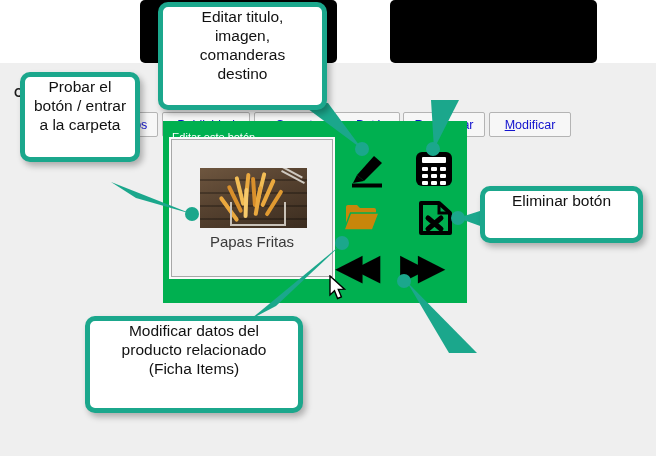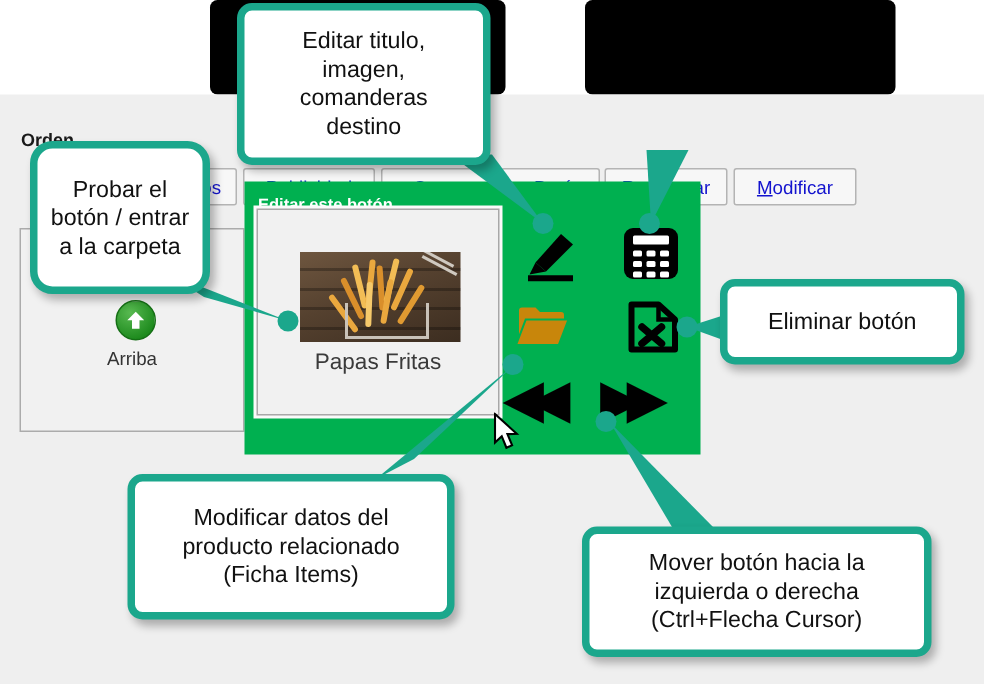--- a/index.html
+++ b/index.html
@@ -28,21 +28,21 @@
     background:#f1f1f1;border:1px solid #ababab;
   }
   .up-circle{
     position:absolute;left:63px;top:47px;width:25px;height:25px;border-radius:50%;
     background:radial-gradient(circle at 35% 30%, #58b951, #1d8a1d 75%);
     border:1px solid #156f15;display:flex;align-items:center;justify-content:center;
   }
   .arriba-label{position:absolute;left:0;top:79px;width:100%;text-align:center;font-size:12.5px;color:#333;}
   
   .panel{position:absolute;left:163px;top:121px;width:304px;height:182px;background:#00B050;z-index:4;}
-  .panel-title{position:absolute;left:9px;top:10px;font-size:11px;font-weight:bold;color:#ffffff;}
+  .panel-title{position:absolute;left:9px;top:10px;font-size:11px;font-weight:normal;color:#ffffff;}
   .preview{
     position:absolute;left:8px;top:18px;width:162px;height:138px;box-sizing:border-box;
     background:#f1f1f1;border:1px solid #a8a8a8;box-shadow:0 0 0 2px #fafafa;
   }
   .fries{
     position:absolute;left:28px;top:28px;width:107px;height:60px;overflow:hidden;
     background:
       repeating-linear-gradient(180deg, rgba(0,0,0,0) 0 11px, rgba(0,0,0,.28) 11px 13px),
       linear-gradient(160deg,#6e563f 0%,#55412f 45%,#3c2d20 100%);
   }
@@ -55,21 +55,21 @@
   .calc-screen{position:absolute;left:6px;top:5px;width:24px;height:6px;background:#fff;border-radius:1px;}
   .calc-dots{position:absolute;left:6px;top:15px;display:grid;grid-template-columns:repeat(3,6px);grid-gap:3px 3px;}
   .calc-dot{width:6px;height:4px;background:#fff;border-radius:1px;}
   .dbl-arrow{font-size:36px;line-height:36px;letter-spacing:-10px;color:#000;font-family:"DejaVu Sans",sans-serif;}
   
   .overlay-svg{position:absolute;left:0;top:0;z-index:8;pointer-events:none;}
   
   .callout{
     position:absolute;z-index:9;box-sizing:border-box;background:#ffffff;
     border:5px solid #1BA78C;border-radius:10px;
-    display:flex;align-items:center;justify-content:center;text-align:center;
+    display:flex;justify-content:center;text-align:center;
     font-size:15.5px;line-height:19px;color:#111;white-space:pre-line;
     box-shadow:3px 4px 6px rgba(0,0,0,.28);
   }
   .cursor{position:absolute;left:329px;top:275px;z-index:12;}
 </style>
 </head>
 <body>
 
 <div class="stage">
 
@@ -92,28 +92,20 @@
   <div class="tb-btn" style="left:334px;width:66px;">
       <span>+ Botón</span>
     </div>
   <div class="tb-btn" style="left:403px;width:82px;">
       <span>Reordenar</span>
     </div>
   <div class="tb-btn" style="left:489px;width:82px;">
       <span class="accel">Modificar</span>
     </div>
 
-  <div class="arriba-btn">
-    <div class="up-circle">
-      <svg width="15" height="15" viewBox="0 0 24 24">
-          <path d="M12 3 L21 12 H16 V21 H8 V12 H3 Z" fill="#ffffff"></path>
-        </svg>
-    </div>
-    <div class="arriba-label">Arriba</div>
-  </div>
 
   <div class="panel">
     <div class="panel-title">Editar este botón</div>
 
     <div class="preview">
       <div class="fries">
         <div class="fry" style="left:38px;top:8px;transform:rotate(-14deg);background:#f2bd55;"></div>
         <div class="fry" style="left:45px;top:5px;transform:rotate(6deg);"></div>
         <div class="fry" style="left:52px;top:9px;transform:rotate(-4deg);background:#d98f2b;"></div>
         <div class="fry" style="left:59px;top:4px;transform:rotate(14deg);background:#f2bd55;"></div>
@@ -189,38 +181,33 @@
         <circle cx="404" cy="281" r="7"></circle>
     </g>
   </svg>
 
   <div class="callout" style="left:158px;top:2px;width:169px;height:108px;">
     <span>Editar titulo,
 imagen,
 comanderas
 destino</span>
   </div>
-  <div class="callout" style="left:20px;top:94px;width:120px;height:102px;border-radius:15px;">
+  <div class="callout" style="left:20px;top:72px;width:120px;height:90px;">
     <span>Probar el
 botón / entrar
 a la carpeta</span>
   </div>
   <div class="callout" style="left:85px;top:316px;width:218px;height:97px;">
     <span>Modificar datos del
 producto relacionado
 (Ficha Items)</span>
   </div>
   <div class="callout" style="left:480px;top:186px;width:163px;height:57px;">
     <span>Eliminar botón</span>
   </div>
-  <div class="callout" style="left:388px;top:351px;width:233px;height:87px;">
-    <span>Mover botón hacia la
-izquierda o derecha
-(Ctrl+Flecha Cursor)</span>
-  </div>
 
   <div class="cursor">
     <svg width="18" height="26" viewBox="0 0 18 26">
       <polygon points="1,1 1,20 5.5,15.8 8.6,23.5 12.4,21.8 9.3,14.4 15.5,14.2" fill="#ffffff" stroke="#000000" stroke-width="1.4"></polygon>
     </svg>
   </div>
 
 </div>
 
 </body></html>

